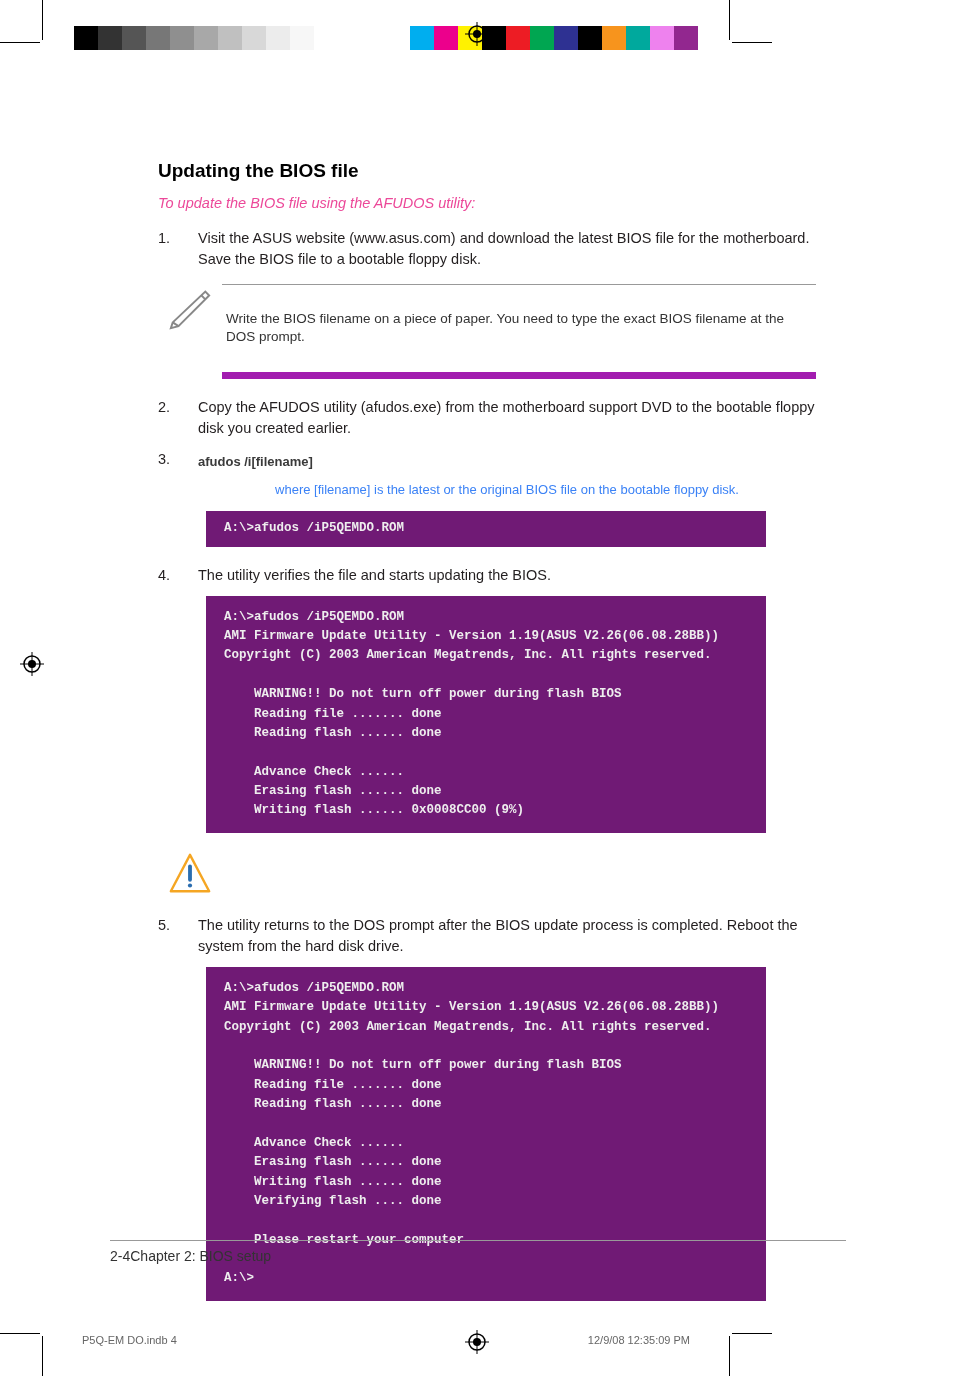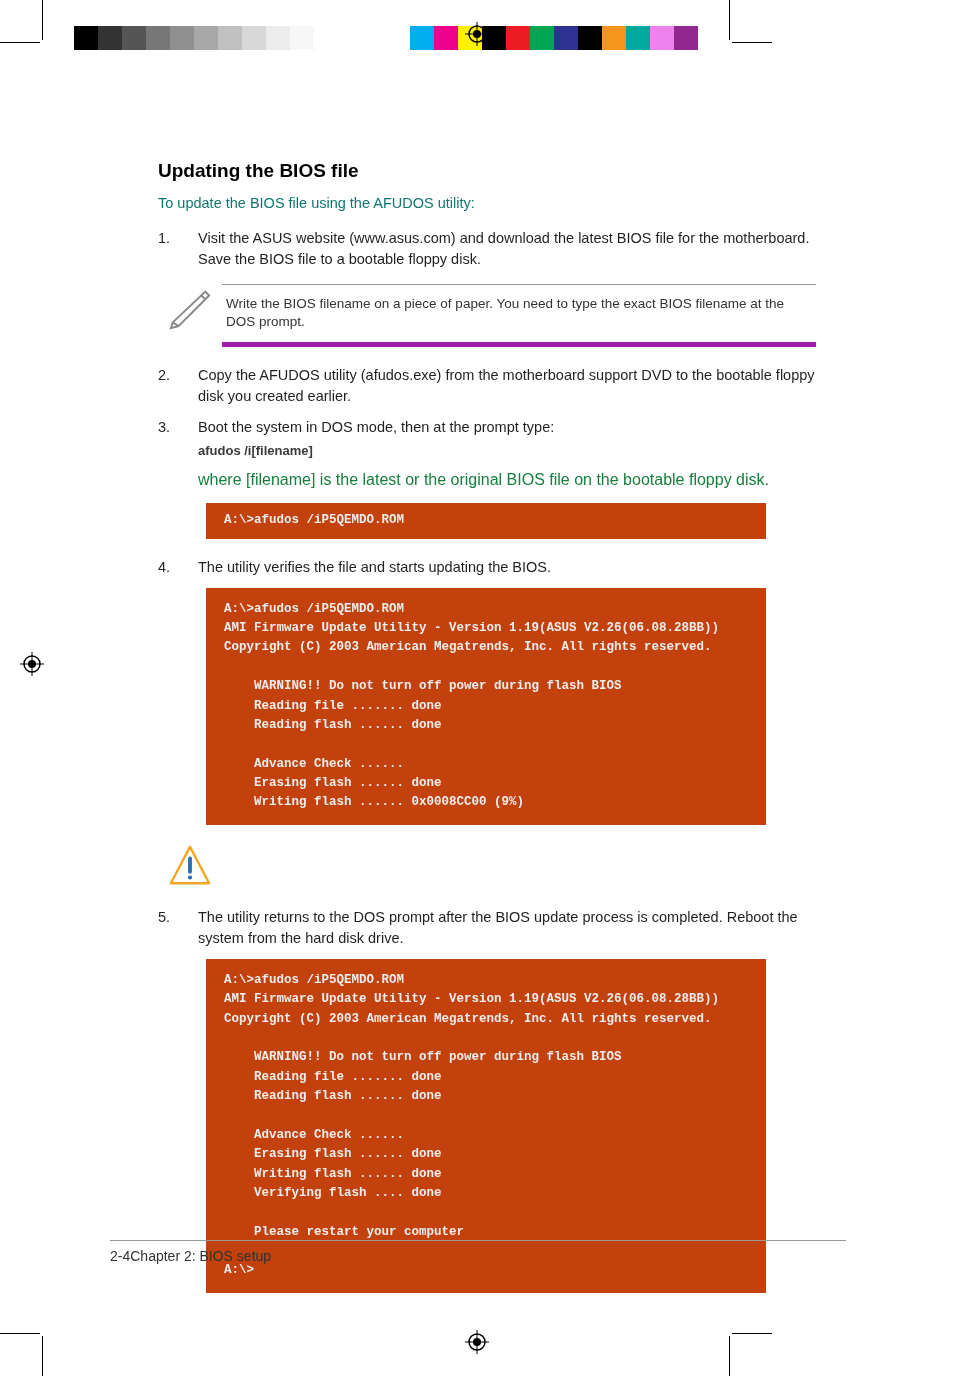--- a/index.html
+++ b/index.html
@@ -38,59 +38,59 @@
     width: 658px;
   }
 
   h2.section-heading {
     font-size: 19px;
     font-weight: bold;
     margin-bottom: 12px;
     color: #000;
   }
 
-  p.intro { font-size: 14.5px; margin-bottom: 14px; line-height: 1.35; color: #0f766e;}
+  p.intro { font-size: 14.5px; margin-bottom: 14px; line-height: 1.35; color: #ec4899; font-style: italic;}
 
   ol.numbered { list-style: none; counter-reset: step; }
   ol.numbered > li {
     display: flex;
     font-size: 14.5px;
     line-height: 1.45;
     margin-bottom: 10px;
     color: #231f20;
   }
   ol.numbered > li .num { width: 40px; flex: 0 0 40px; }
   ol.numbered > li .body { flex: 1; }
 
   .note-row { display: flex; align-items: flex-start; margin: 14px 0 18px 0; }
   .note-icon { width: 64px; flex: 0 0 64px; display:flex; align-items:center; justify-content:center; }
   .note-icon svg { width: 46px; height: 46px; }
   .note-box {
     flex: 1;
     border-top: 1px solid #999;
-    border-bottom: 5px solid #a21caf;
-    padding: 10px 4px;
+    border-bottom: 7px solid #a21caf;
+    padding: 25px 4px;
     font-size: 13.5px;
     line-height: 1.4;
     color: #333;
   }
 
   .code-inline {
     font-family: Liberation Sans, sans-serif;
     font-weight: bold;
     font-size: 13px;
     color: #3a3a3a;
     display: block;
     margin-top: 4px;
   }
 
-  .sub-para { font-size: 16px; margin: 6px 0 14px 40px; color:#15803d;}
+  .sub-para { font-size: 13px; margin: 6px 0 14px 40px; color:#3b82f6;text-align:center;}
 
   .term {
-    background: #c2410c;
+    background: #701a75;
     color: #eee;
     font-family: "Courier New", monospace;
     font-weight: bold;
     font-size: 12.5px;
     padding: 12px 18px;
     margin: 6px 0 18px 48px;
     white-space: pre;
     line-height: 1.55;
     width: 560px;
   }
@@ -222,21 +222,20 @@
     </div>
 
     <ol class="numbered">
       <li>
         <span class="num">2.</span>
         <span class="body">Copy the AFUDOS utility (afudos.exe) from the motherboard support DVD to the bootable floppy disk you created earlier.</span>
       </li>
       <li>
         <span class="num">3.</span>
         <span class="body">
-          <span>Boot the system in DOS mode, then at the prompt type:</span>
           <span class="code-inline">afudos /i[filename]</span>
         </span>
       </li>
     </ol>
 
     <p class="sub-para">where [filename] is the latest or the original BIOS file on the bootable floppy disk.</p>
 
     <div class="term small">A:\&gt;afudos /iP5QEMDO.ROM</div>
 
     <ol class="numbered">
@@ -293,14 +292,18 @@
 A:\&gt;</div>
 
   </div>
 
   <div class="footer-rule"></div>
   <div class="footer">
     <span>2-4</span>
     <span>Chapter 2: BIOS setup</span>
   </div>
 
+  <div class="slug">
+    <span>P5Q-EM DO.indb   4</span>
+    <span>12/9/08   12:35:09 PM</span>
+  </div>
 
 </div>
 
 </body></html>

